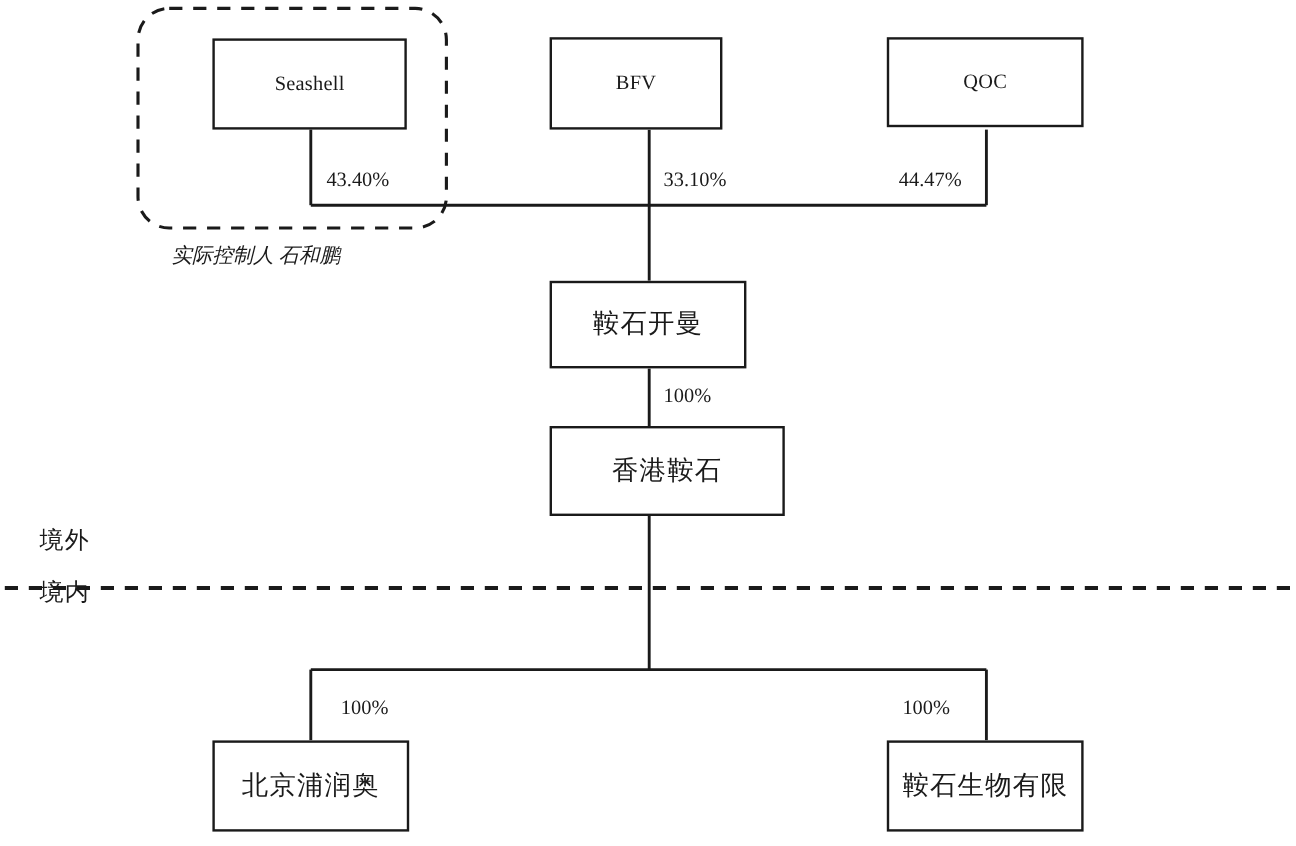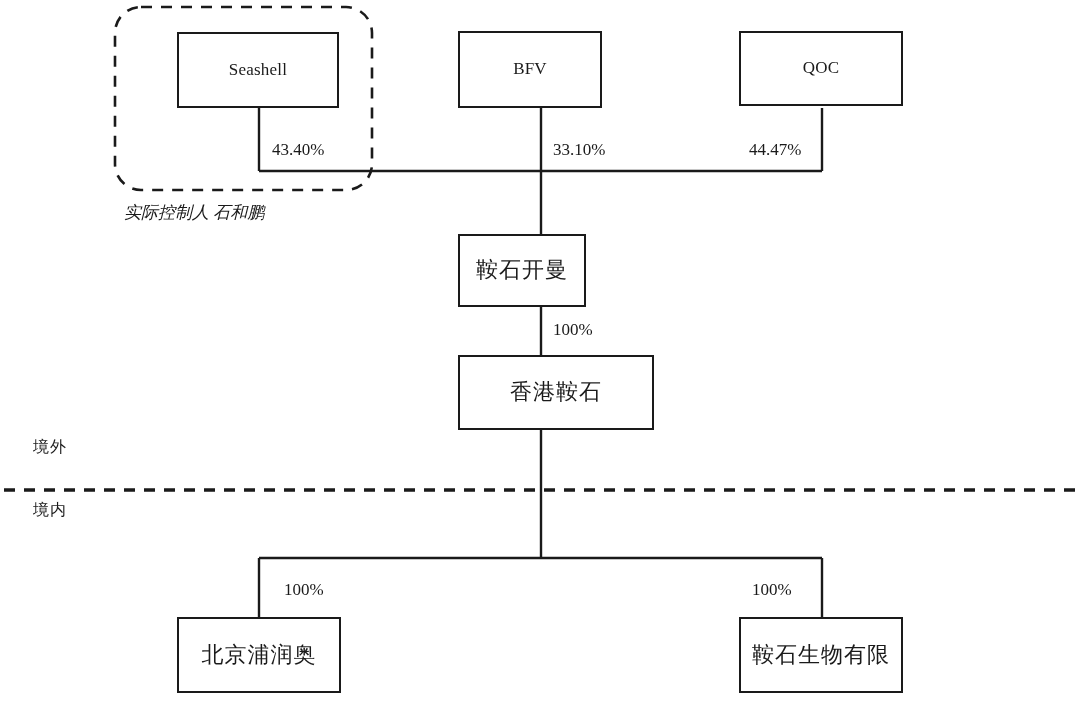--- a/index.html
+++ b/index.html
@@ -52,21 +52,21 @@
   }
   .edge-label {
     position: absolute;
     font-size: 17px;
     white-space: nowrap;
     background: transparent;
     z-index: 4;
   }
   .region-label {
     position: absolute;
-    font-size: 16px;
+    font-size: 20px;
     letter-spacing: 1px;
     white-space: nowrap;
     z-index: 4;
   }
   .annotation {
     position: absolute;
     font-style: italic;
     font-size: 17px;
     line-height: 1.55;
     white-space: nowrap;
@@ -107,21 +107,21 @@
   </div>
 
   <div class="entity-box" style="left:458px; top:31px; width:144px; height:77px;">
     <span class="entity-label label-latin">BFV</span>
   </div>
 
   <div class="entity-box" style="left:739px; top:31px; width:164px; height:75px;">
     <span class="entity-label label-latin">QOC</span>
   </div>
 
-  <div class="entity-box" style="left:458px; top:234px; width:128px; height:73px;">
+  <div class="entity-box" style="left:458px; top:234px; width:164px; height:73px;">
     <span class="entity-label label-cjk">鞍石开曼</span>
   </div>
 
   <div class="entity-box" style="left:458px; top:355px; width:196px; height:75px;">
     <span class="entity-label label-cjk">香港鞍石</span>
   </div>
 
   <div class="entity-box" style="left:177px; top:617px; width:164px; height:76px;">
     <span class="entity-label label-cjk">北京浦润奥</span>
   </div>
@@ -137,19 +137,19 @@
   <div class="edge-label" style="left:749px; top:140px;">44.47%</div>
 
   <div class="edge-label" style="left:553px; top:320px;">100%</div>
 
   <div class="edge-label" style="left:284px; top:580px;">100%</div>
 
   <div class="edge-label" style="left:752px; top:580px;">100%</div>
 
   <div class="region-label" style="left:33px; top:437px;">境外</div>
 
-  <div class="region-label" style="left:33px; top:500px;">境内</div>
+  <div class="region-label" style="left:33px; top:480px;">境内</div>
 
-  <div class="annotation" style="left:98px; top:200px;">
+  <div class="annotation" style="left:117px; top:200px;">
     <div style="padding-left:26px;">实际控制人 石和鹏</div>
   </div>
 
 </div>
 
 </body></html>

